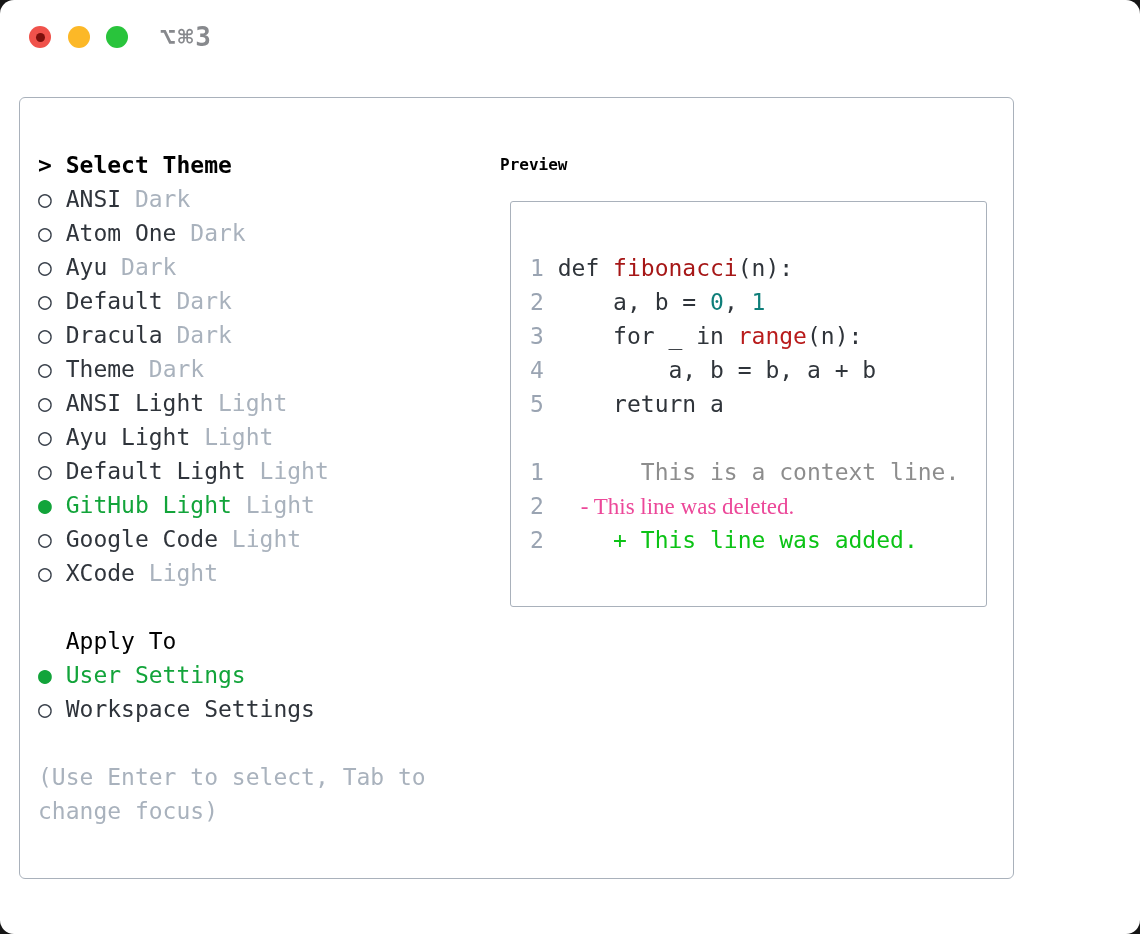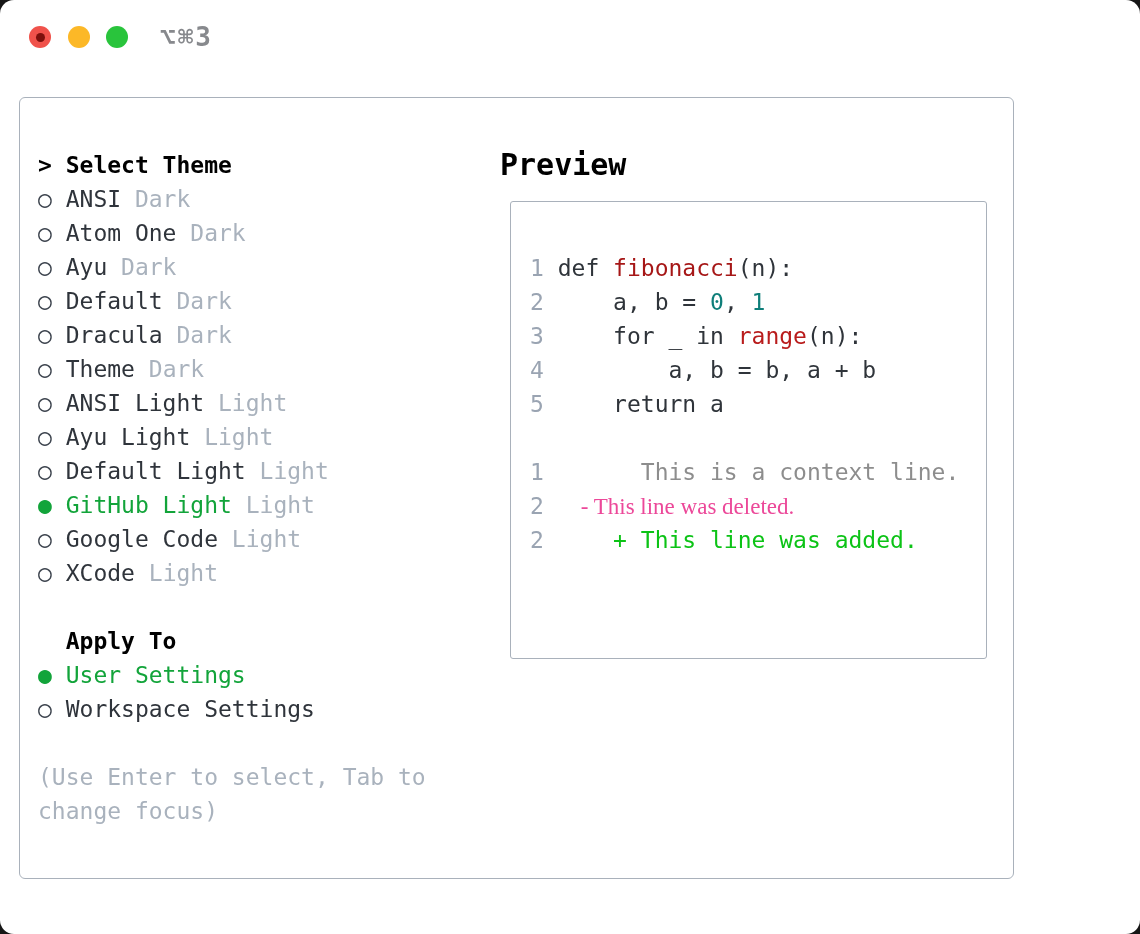--- a/index.html
+++ b/index.html
@@ -24,26 +24,26 @@
   
   .left-col { position:absolute; left:38px; top:148px; font-size:23px; line-height:34px; color:#2f343b; }
   .row { white-space:pre; height:34px; }
   .row .marker { display:inline-block; width:2ch; color:#3f4650; }
   .heading-row { font-weight:bold; color:#000; }
   .heading-row .marker { color:#000; }
   .variant { color:#a9b2bd;margin-top:39px; }
   .row.selected, .row.selected .marker { color:#12a43a; }
   .row.selected .variant { color:#a9b2bd; }
   .spacer { height:34px; }
-  .subheading-row { color:#000;font-weight:bold; }
+  .subheading-row { color:#000; }
   .footer-hint { width:30ch; white-space:normal; color:#a9b2bd; }
   
-  .preview-heading { position:absolute; left:500px; top:148px; height:34px; line-height:34px; font-size:30px; font-weight:bold; color:#000; }
+  .preview-heading { position:absolute; left:500px; top:148px; height:34px; line-height:34px; font-size:16px; font-weight:bold; color:#000; }
   .preview-box {
-    position:absolute; left:510px; top:201px; width:477px; height:458px;
+    position:absolute; left:510px; top:201px; width:477px; height:406px;
     border:1.5px solid #a9b1bb; border-radius:3px; background:#fff;
     padding:49px 0 0 19px; overflow:hidden;
   }
   .code-line { white-space:pre; height:34px; line-height:34px; font-size:23px; color:#2f343a; }
   .code-line .ln { color:#9aa4b2; }
   .seg-fg      { color:#2f343a; }
   .seg-func    { color:#a61717; }
   .seg-num     { color:#0e7e79; }
   .seg-builtin { color:#b91c1c; }
   .seg-context { color:#8d8d8d; }

